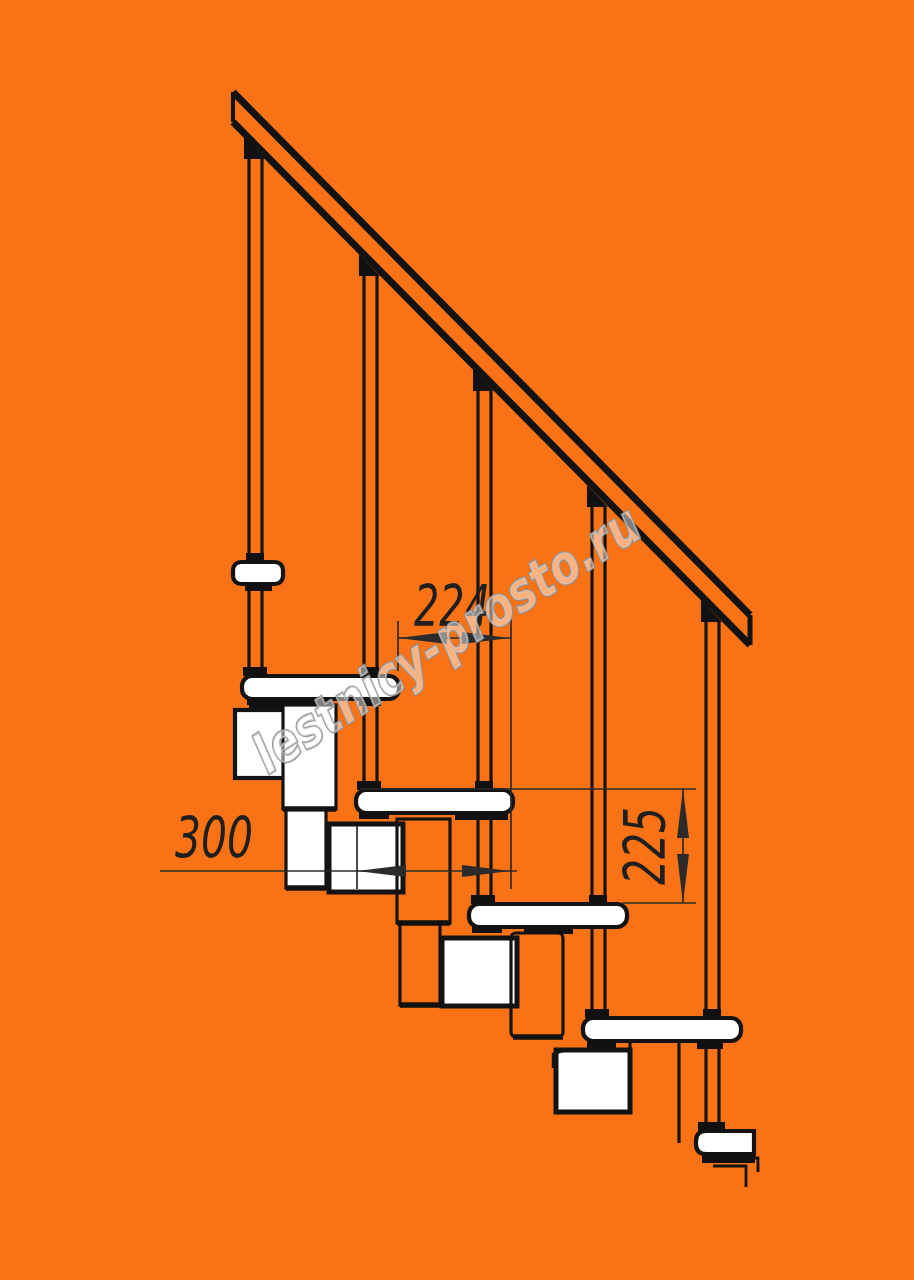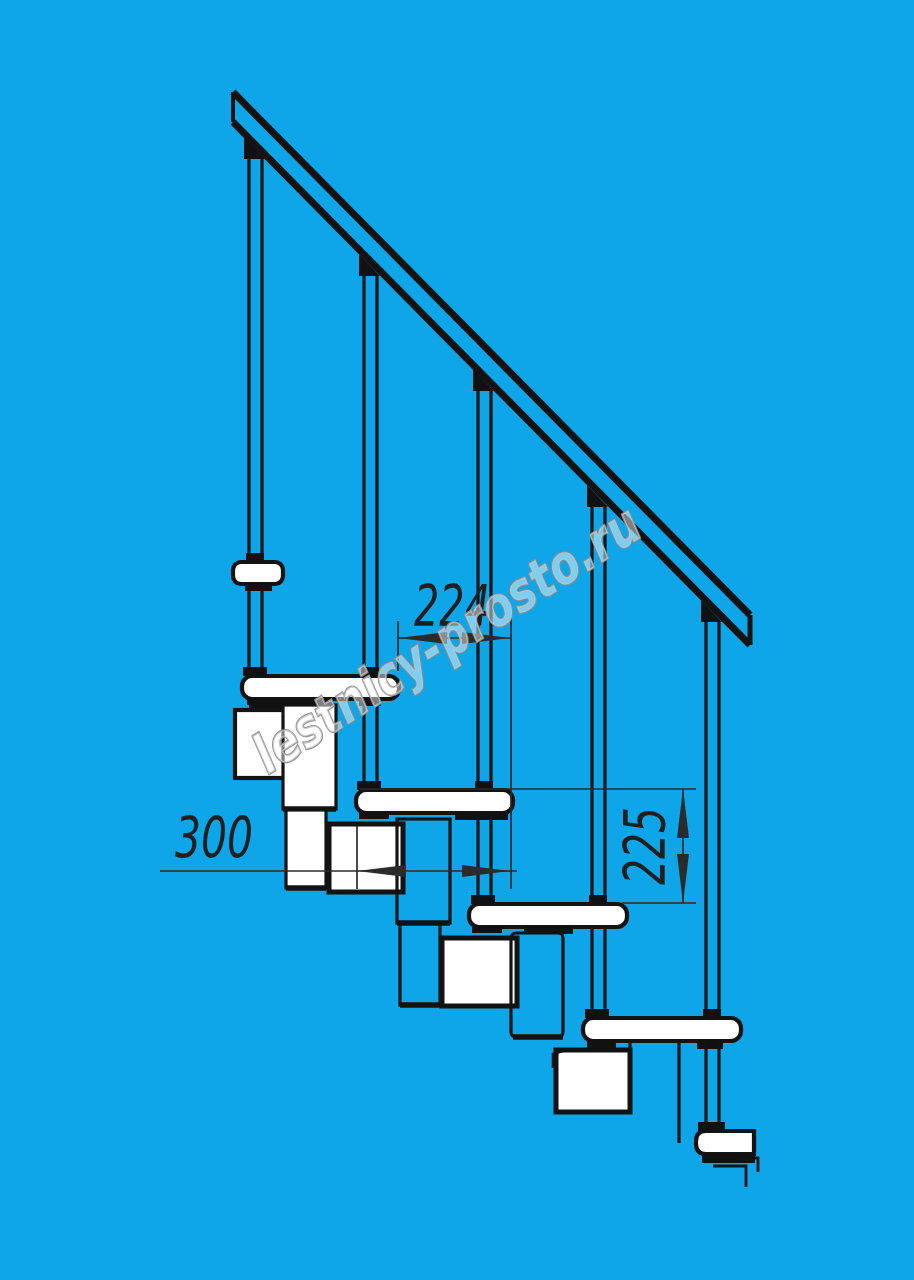--- a/index.html
+++ b/index.html
@@ -1,16 +1,16 @@
 <!DOCTYPE html>
 <html><head>
 <meta charset="utf-8">
 <style>
   html,body{margin:0;padding:0;background:#ffffff;width:914px;height:1280px;overflow:hidden;}
-  .stage{position:relative;width:914px;height:1280px;background:#0ea5e9;}
+  .stage{position:relative;width:914px;height:1280px;background:#f97316;}
   svg{display:block;}
   .dim-text{font-family:"DejaVu Sans","Liberation Sans",sans-serif;font-style:italic;font-size:57px;fill:#1f1f1f;}
   .wm-text{font-family:"DejaVu Sans","Liberation Sans",sans-serif;font-style:italic;font-weight:bold;font-size:54px;letter-spacing:1px;}
 </style>
 </head>
 <body>
 
 <div class="stage">
 <svg width="914" height="1280" viewBox="0 0 914 1280">
 

